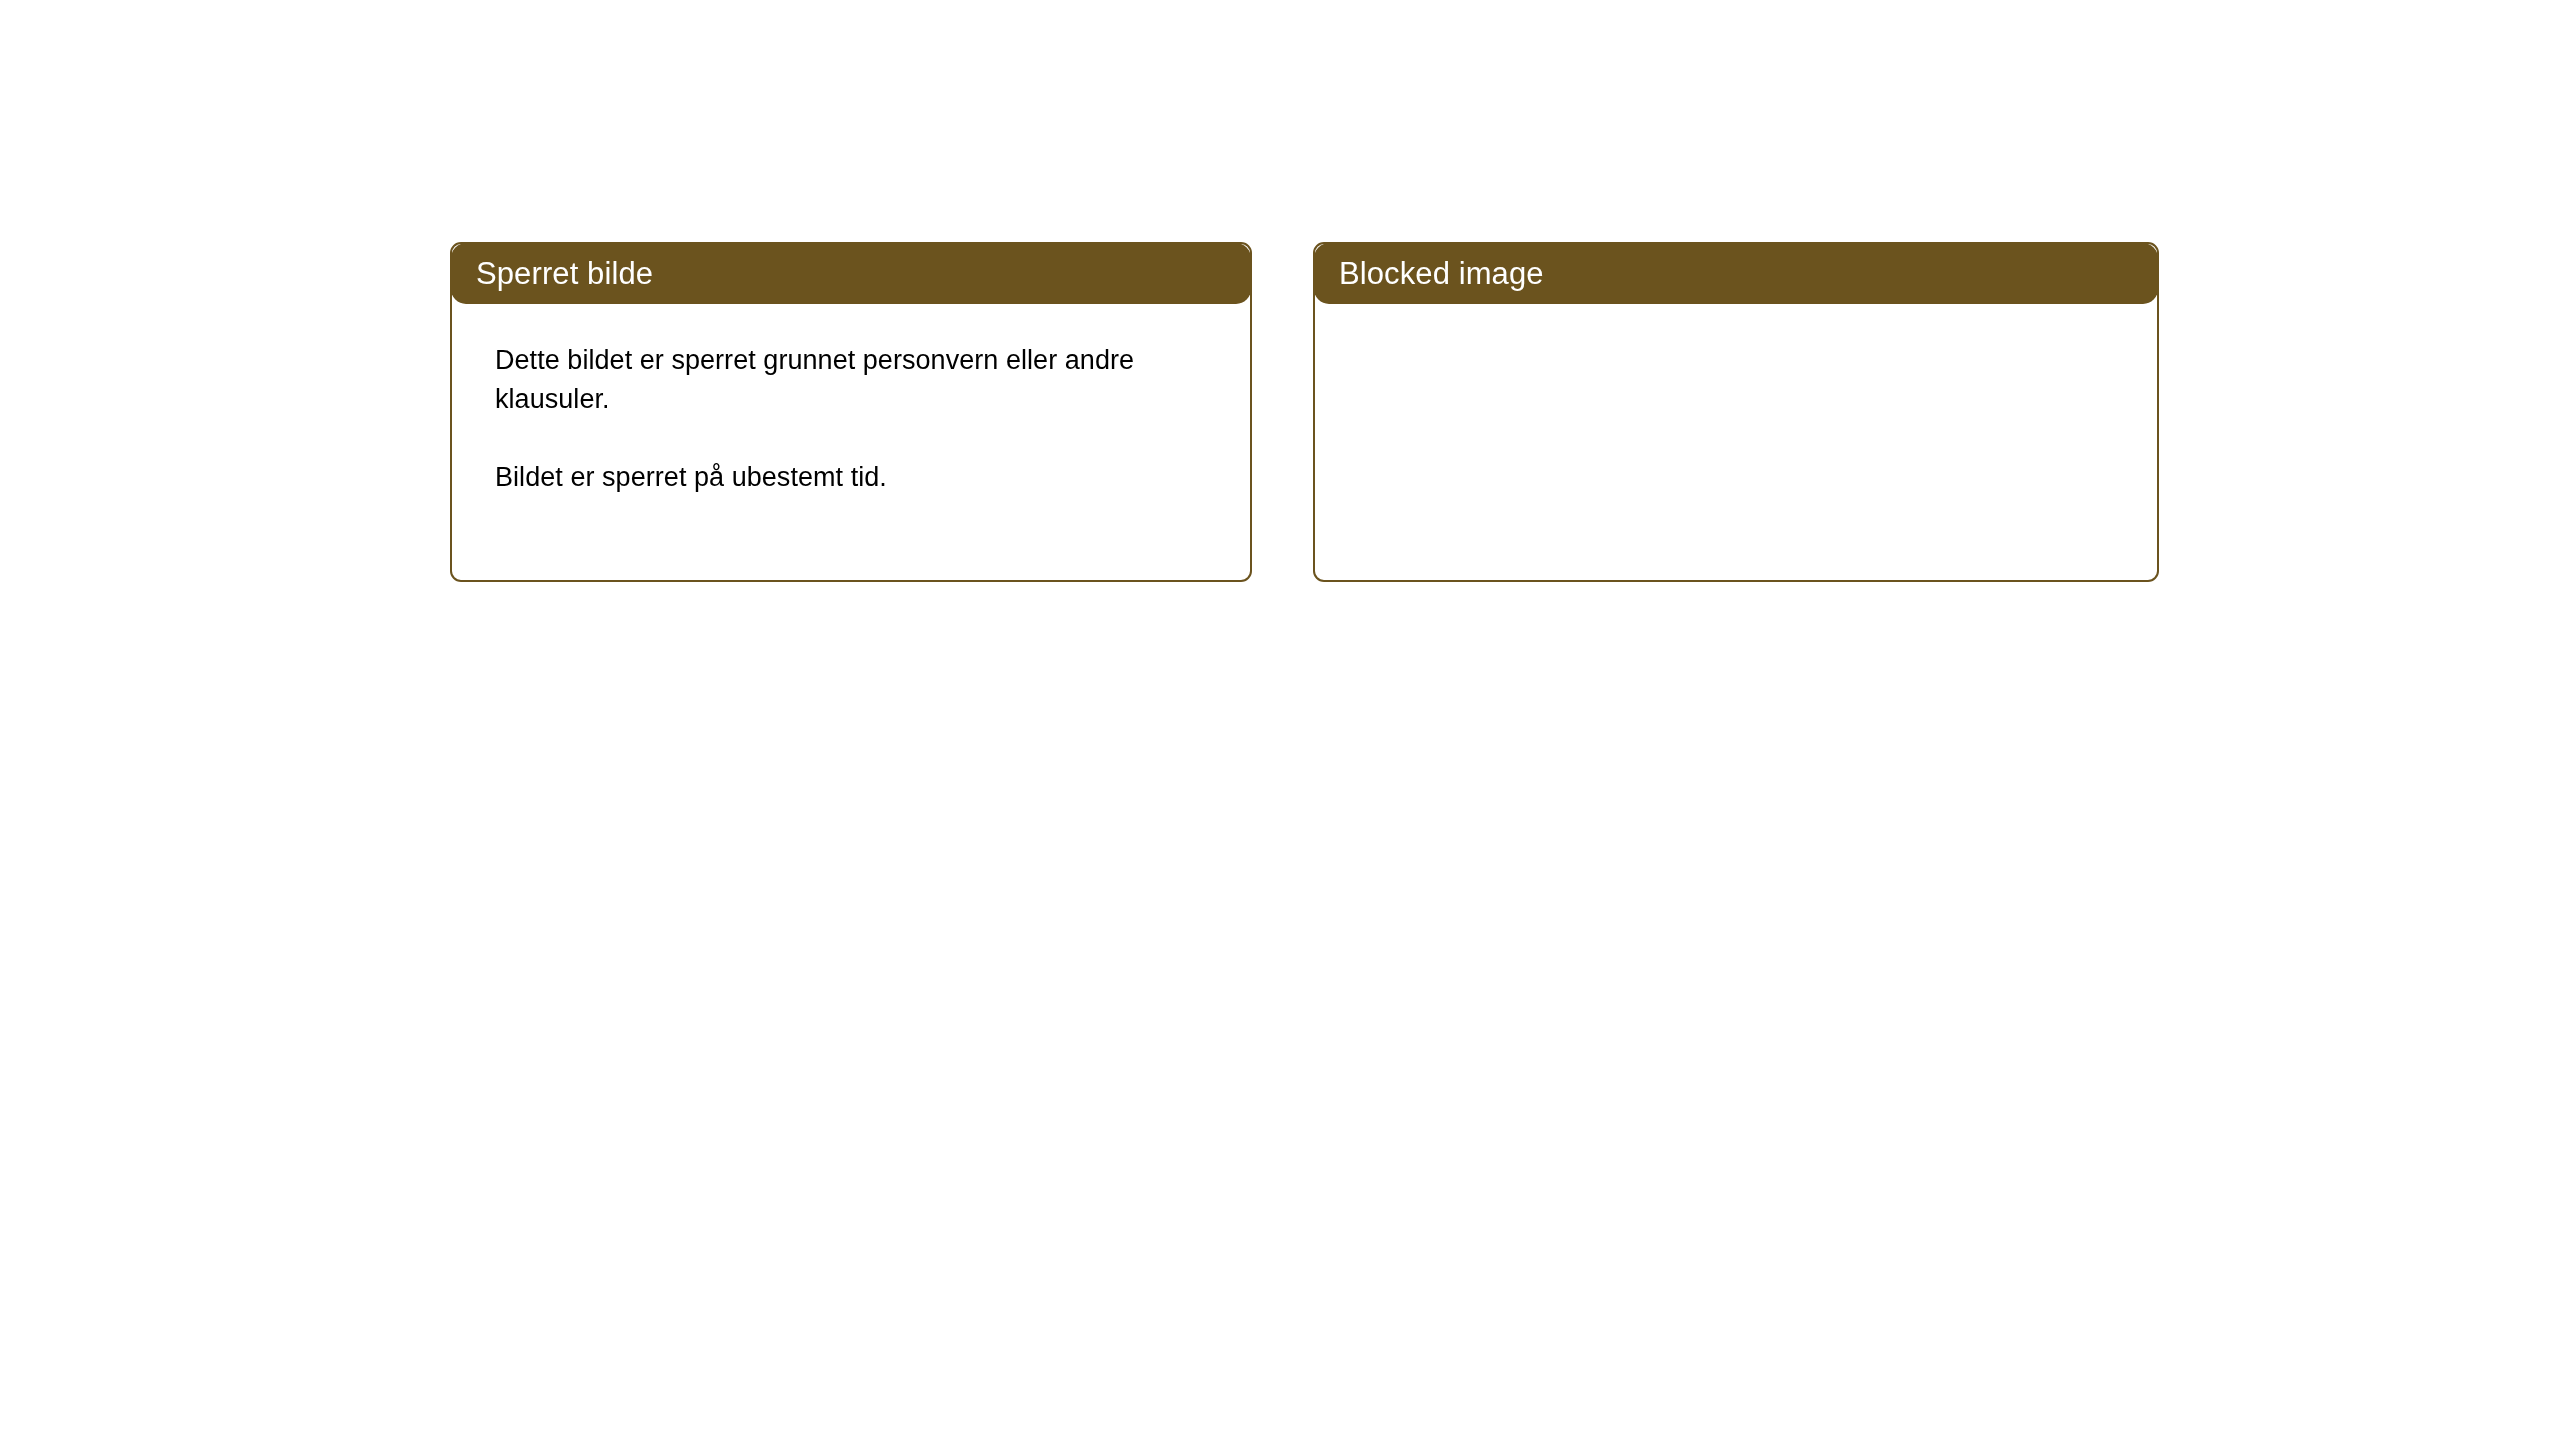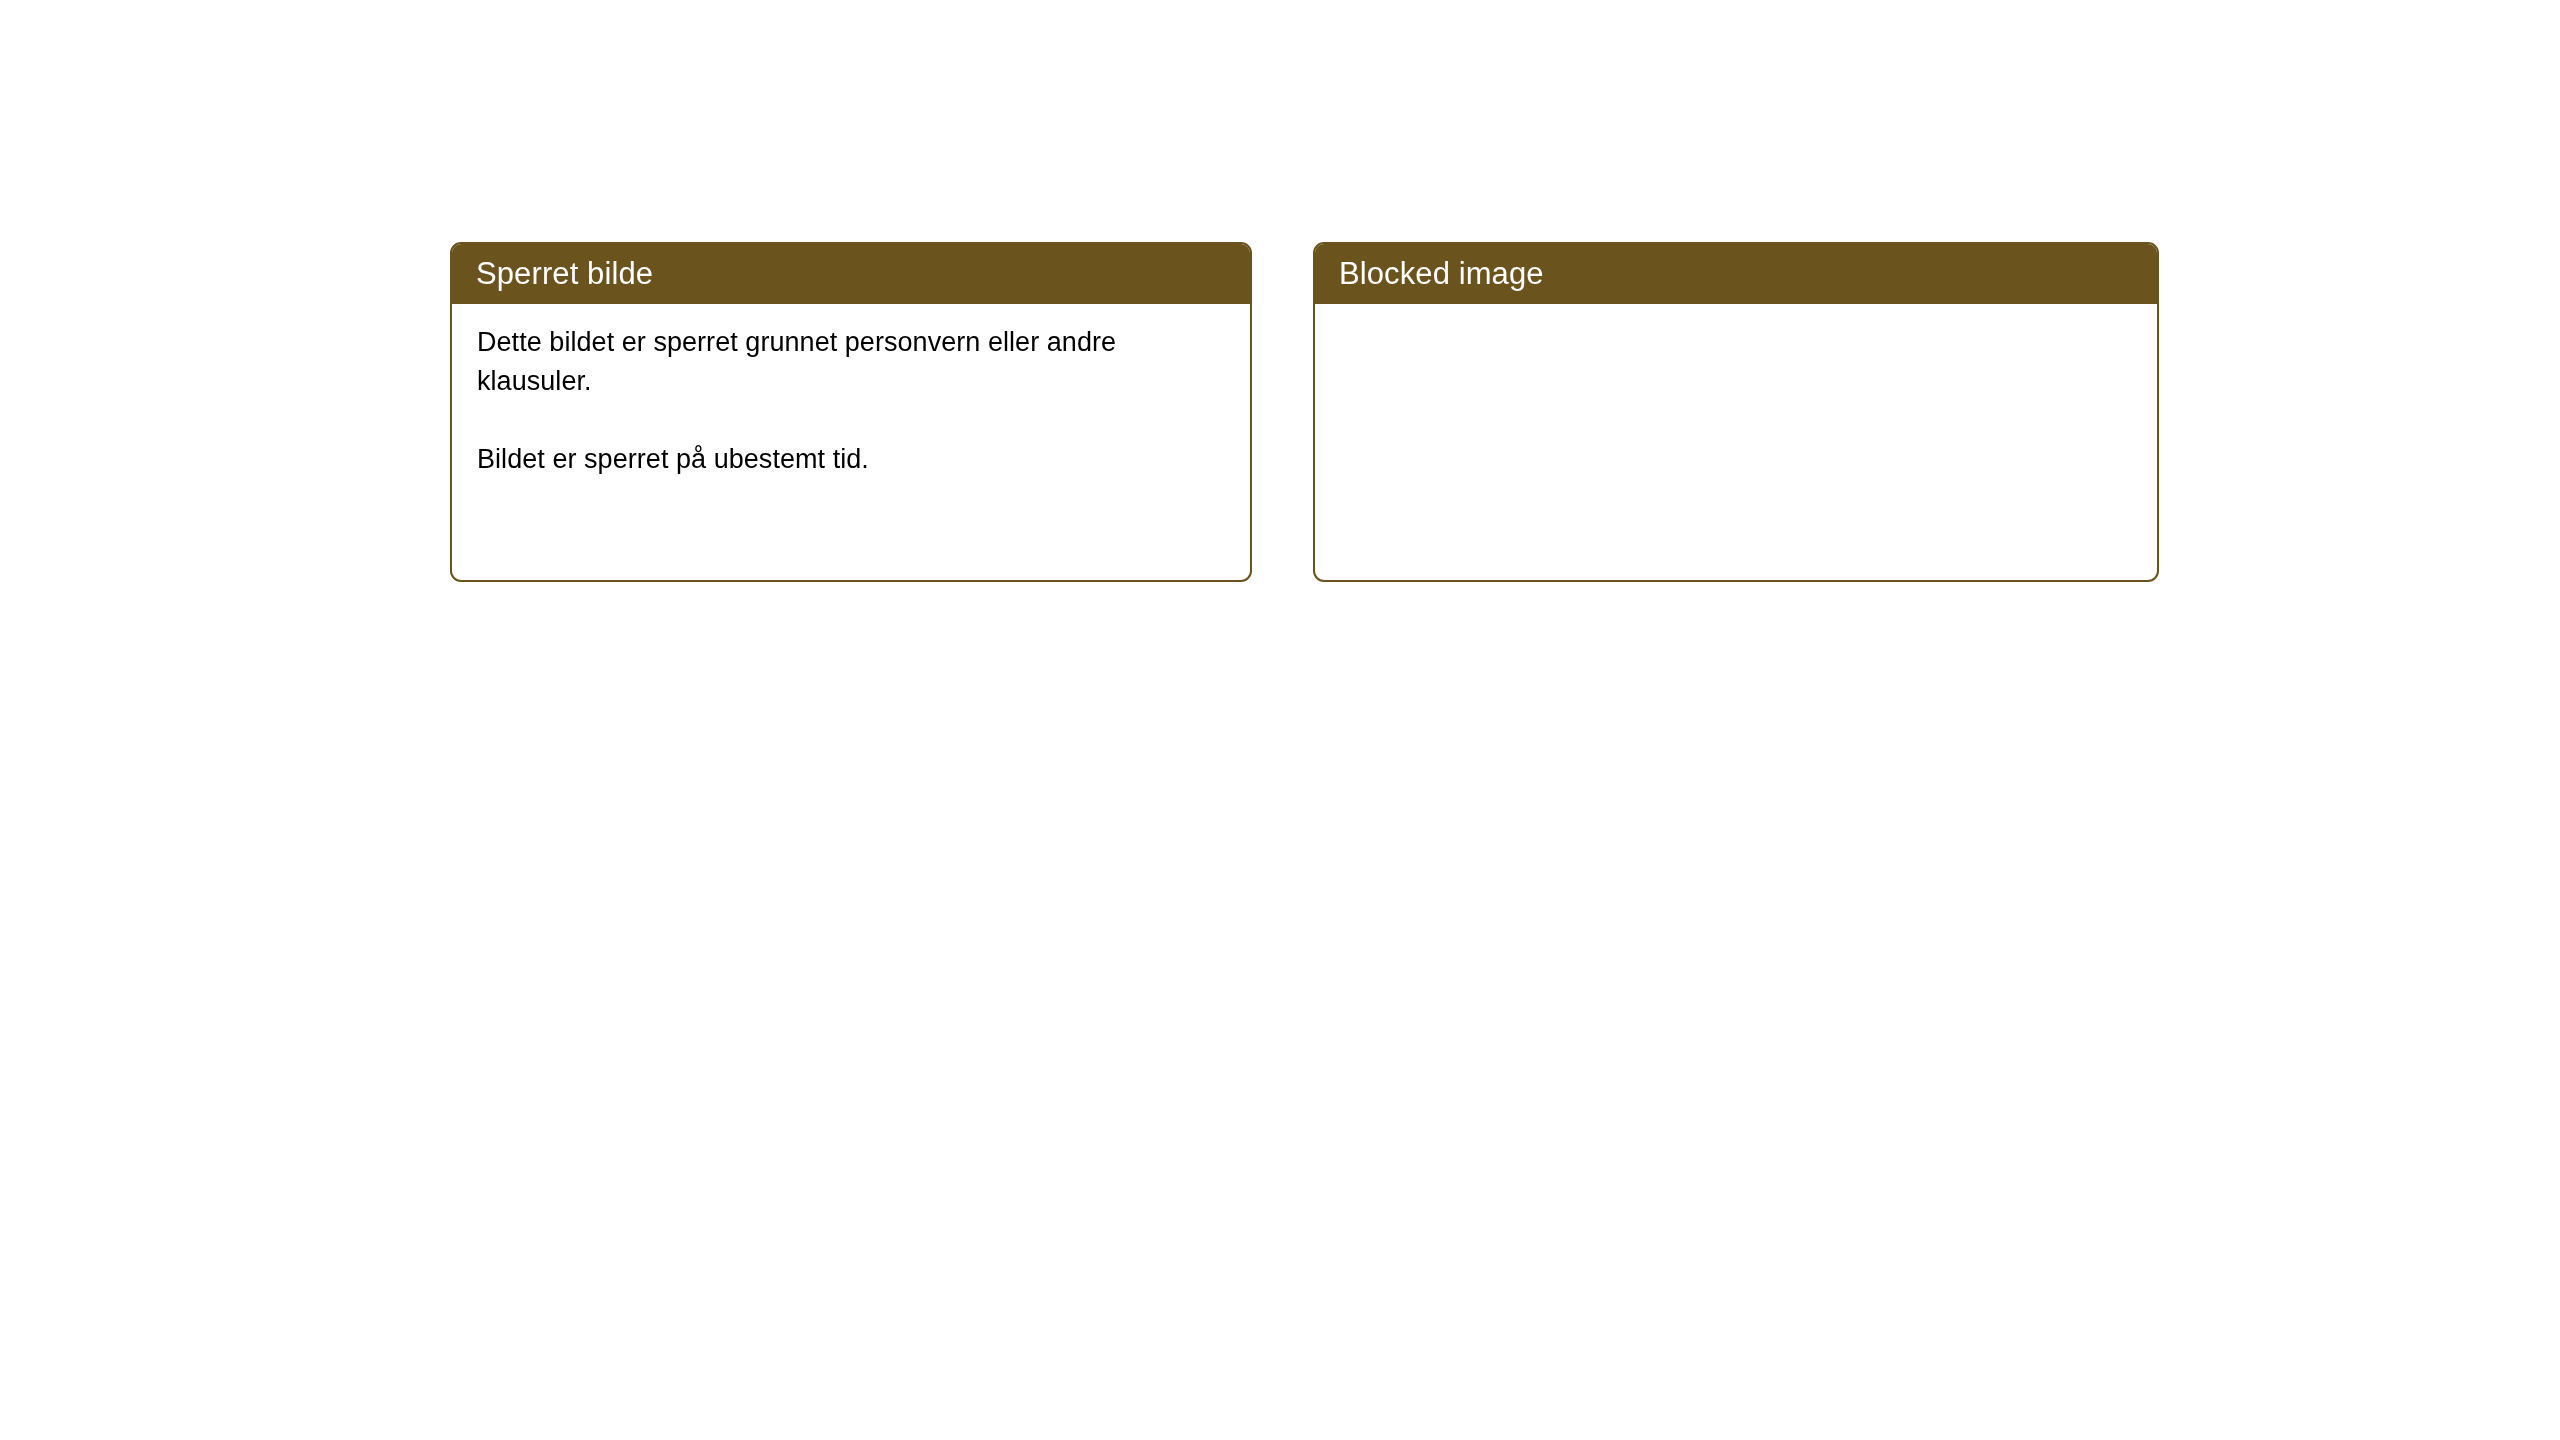--- a/index.html
+++ b/index.html
@@ -46,20 +46,21 @@
     background: #6b531e;
     height: 61px;
     min-height: 61px;
     box-sizing: border-box;
     display: flex;
     align-items: center;
     padding: 0 0 0 25px;
     margin: -1px -1px 0 -1px;
     border-top-left-radius: 9px;
     border-top-right-radius: 9px;
+    border-radius: 15px;
   }
 
   .card-title {
     color: #ffffff;
     font-size: 31px;
     font-weight: normal;
     line-height: 34px;
     letter-spacing: 0.1px;
     white-space: nowrap;
   }
@@ -67,21 +68,21 @@
   .card-body {
     flex: 1;
     padding: 19px 24px 0 25px;
     box-sizing: border-box;
   }
 
   .card-paragraph {
     color: #000000;
     font-size: 27px;
     line-height: 39px;
-    margin: 0;
+    margin: 18px;
     letter-spacing: 0.05px;
   }
 
   .card-paragraph + .card-paragraph {
     margin-top: 39px;
   }
 </style>
 </head>
 <body>
 

